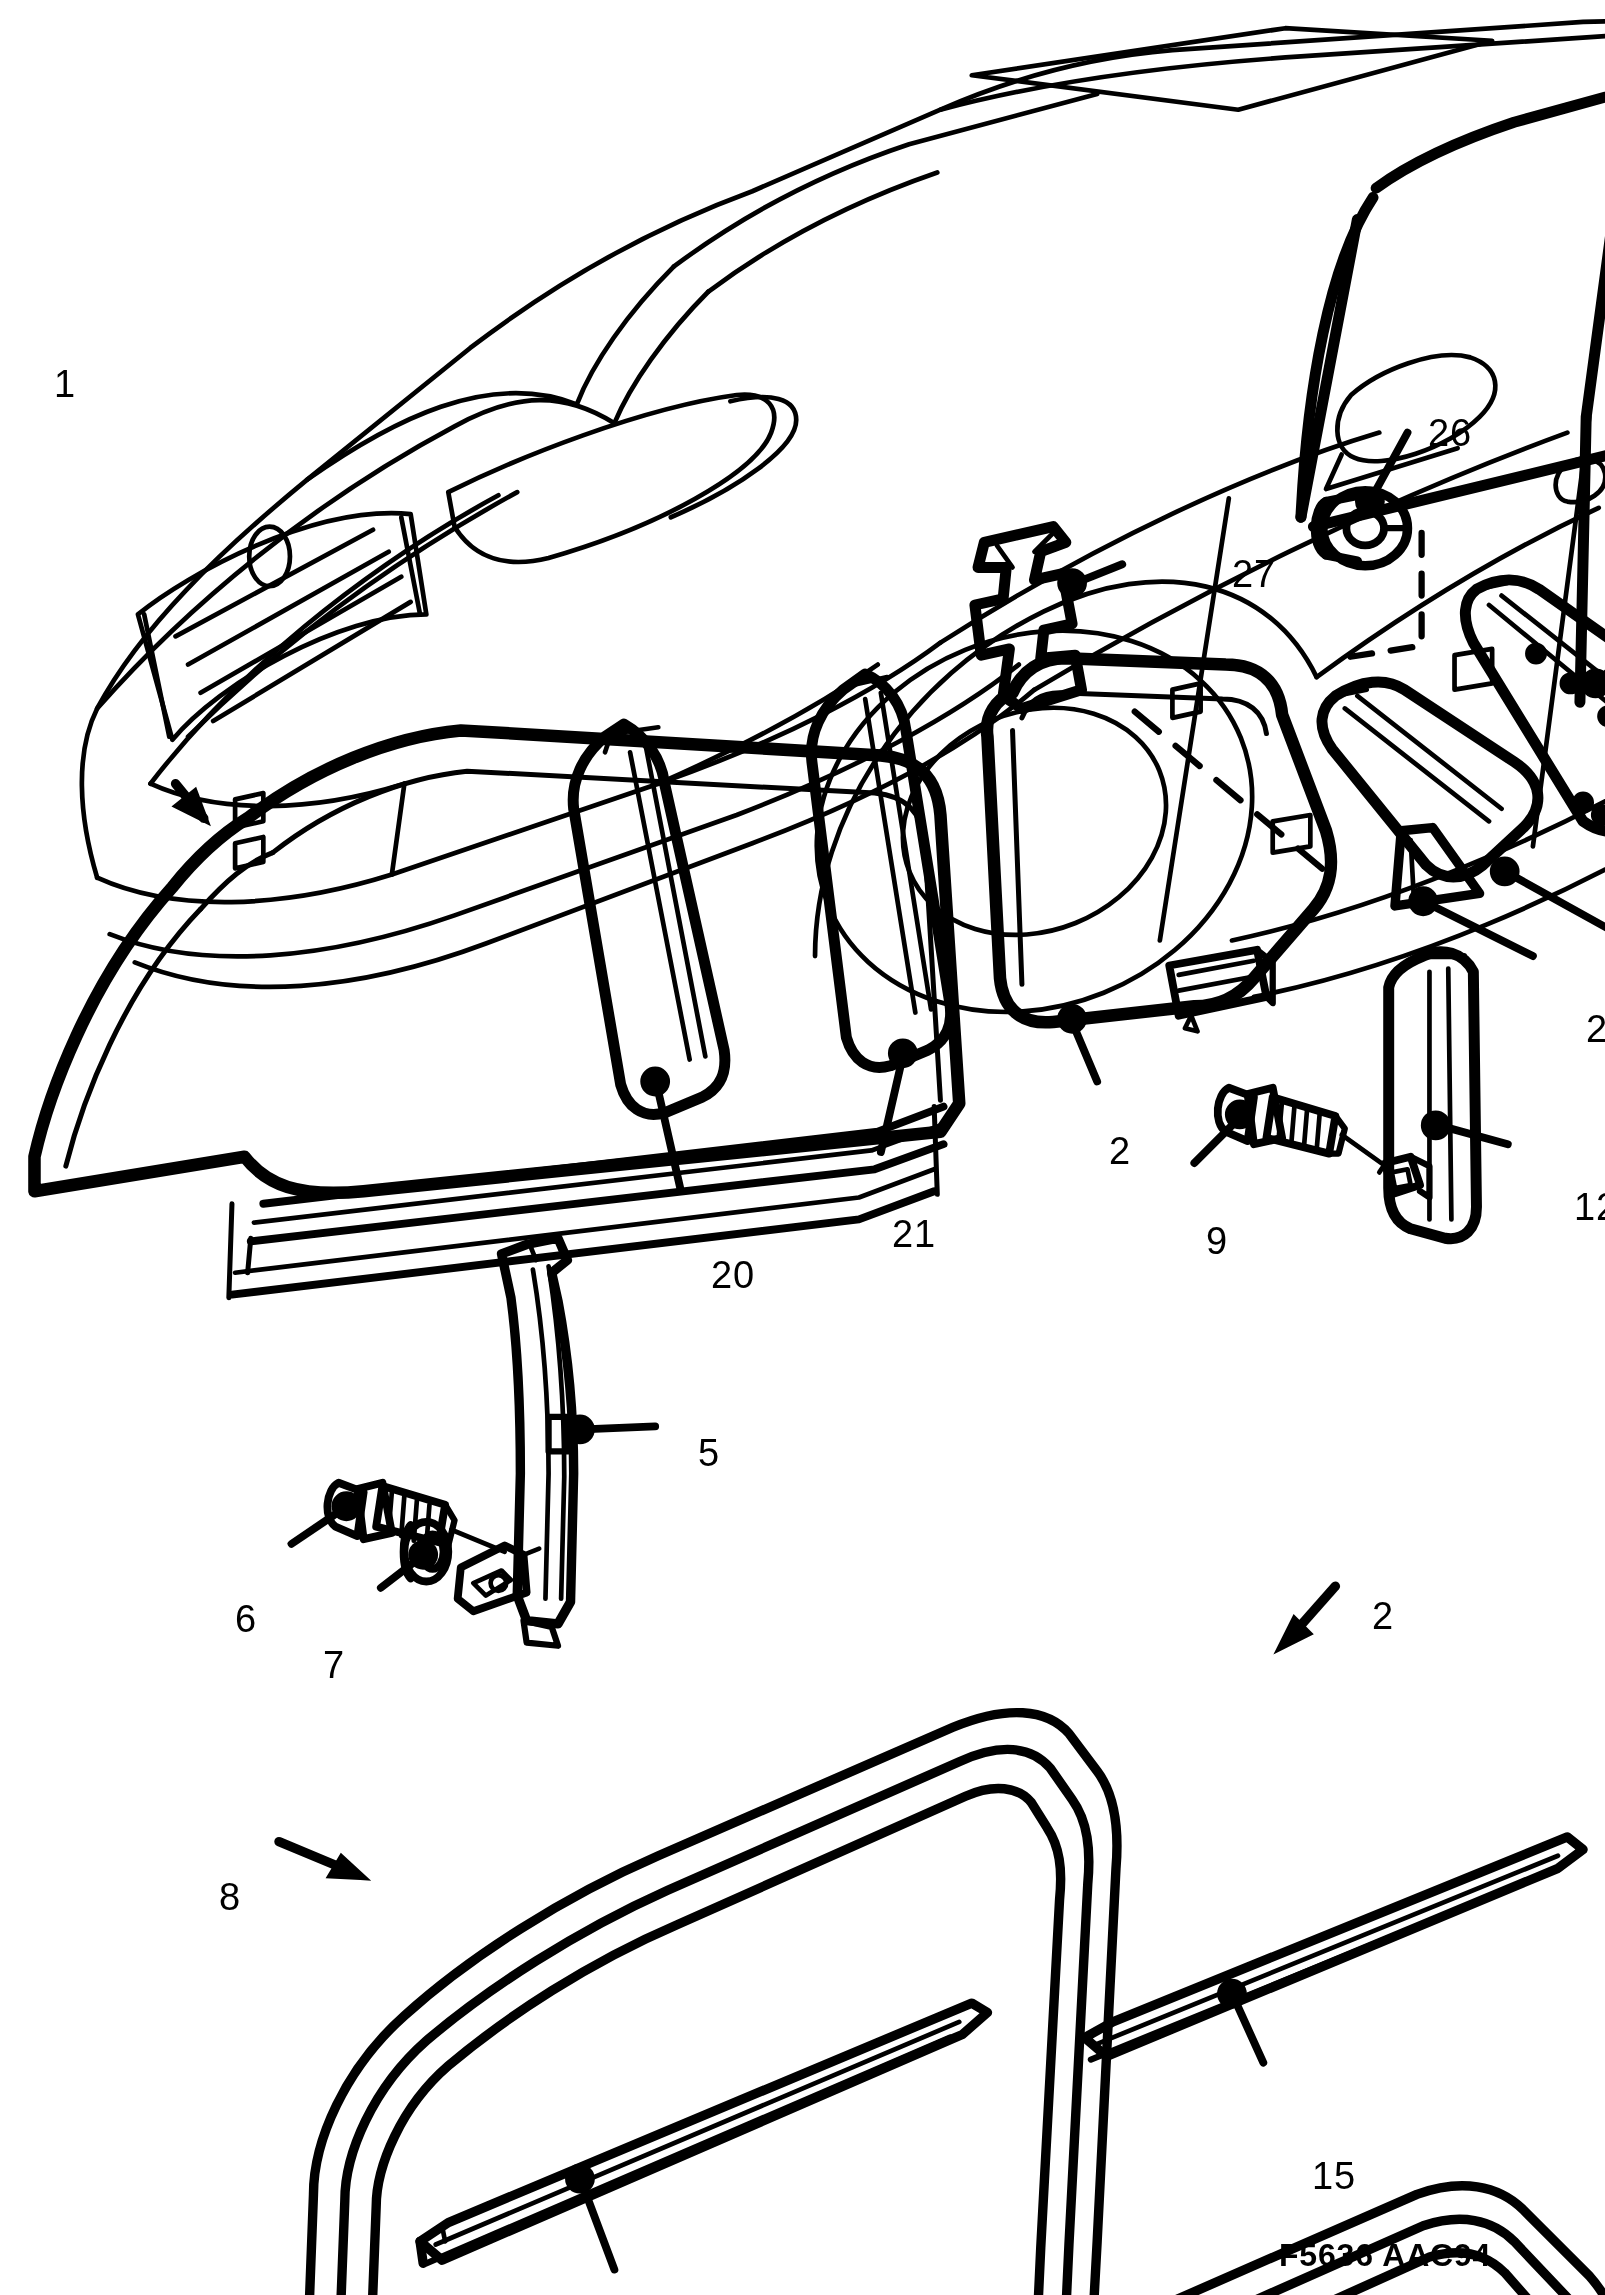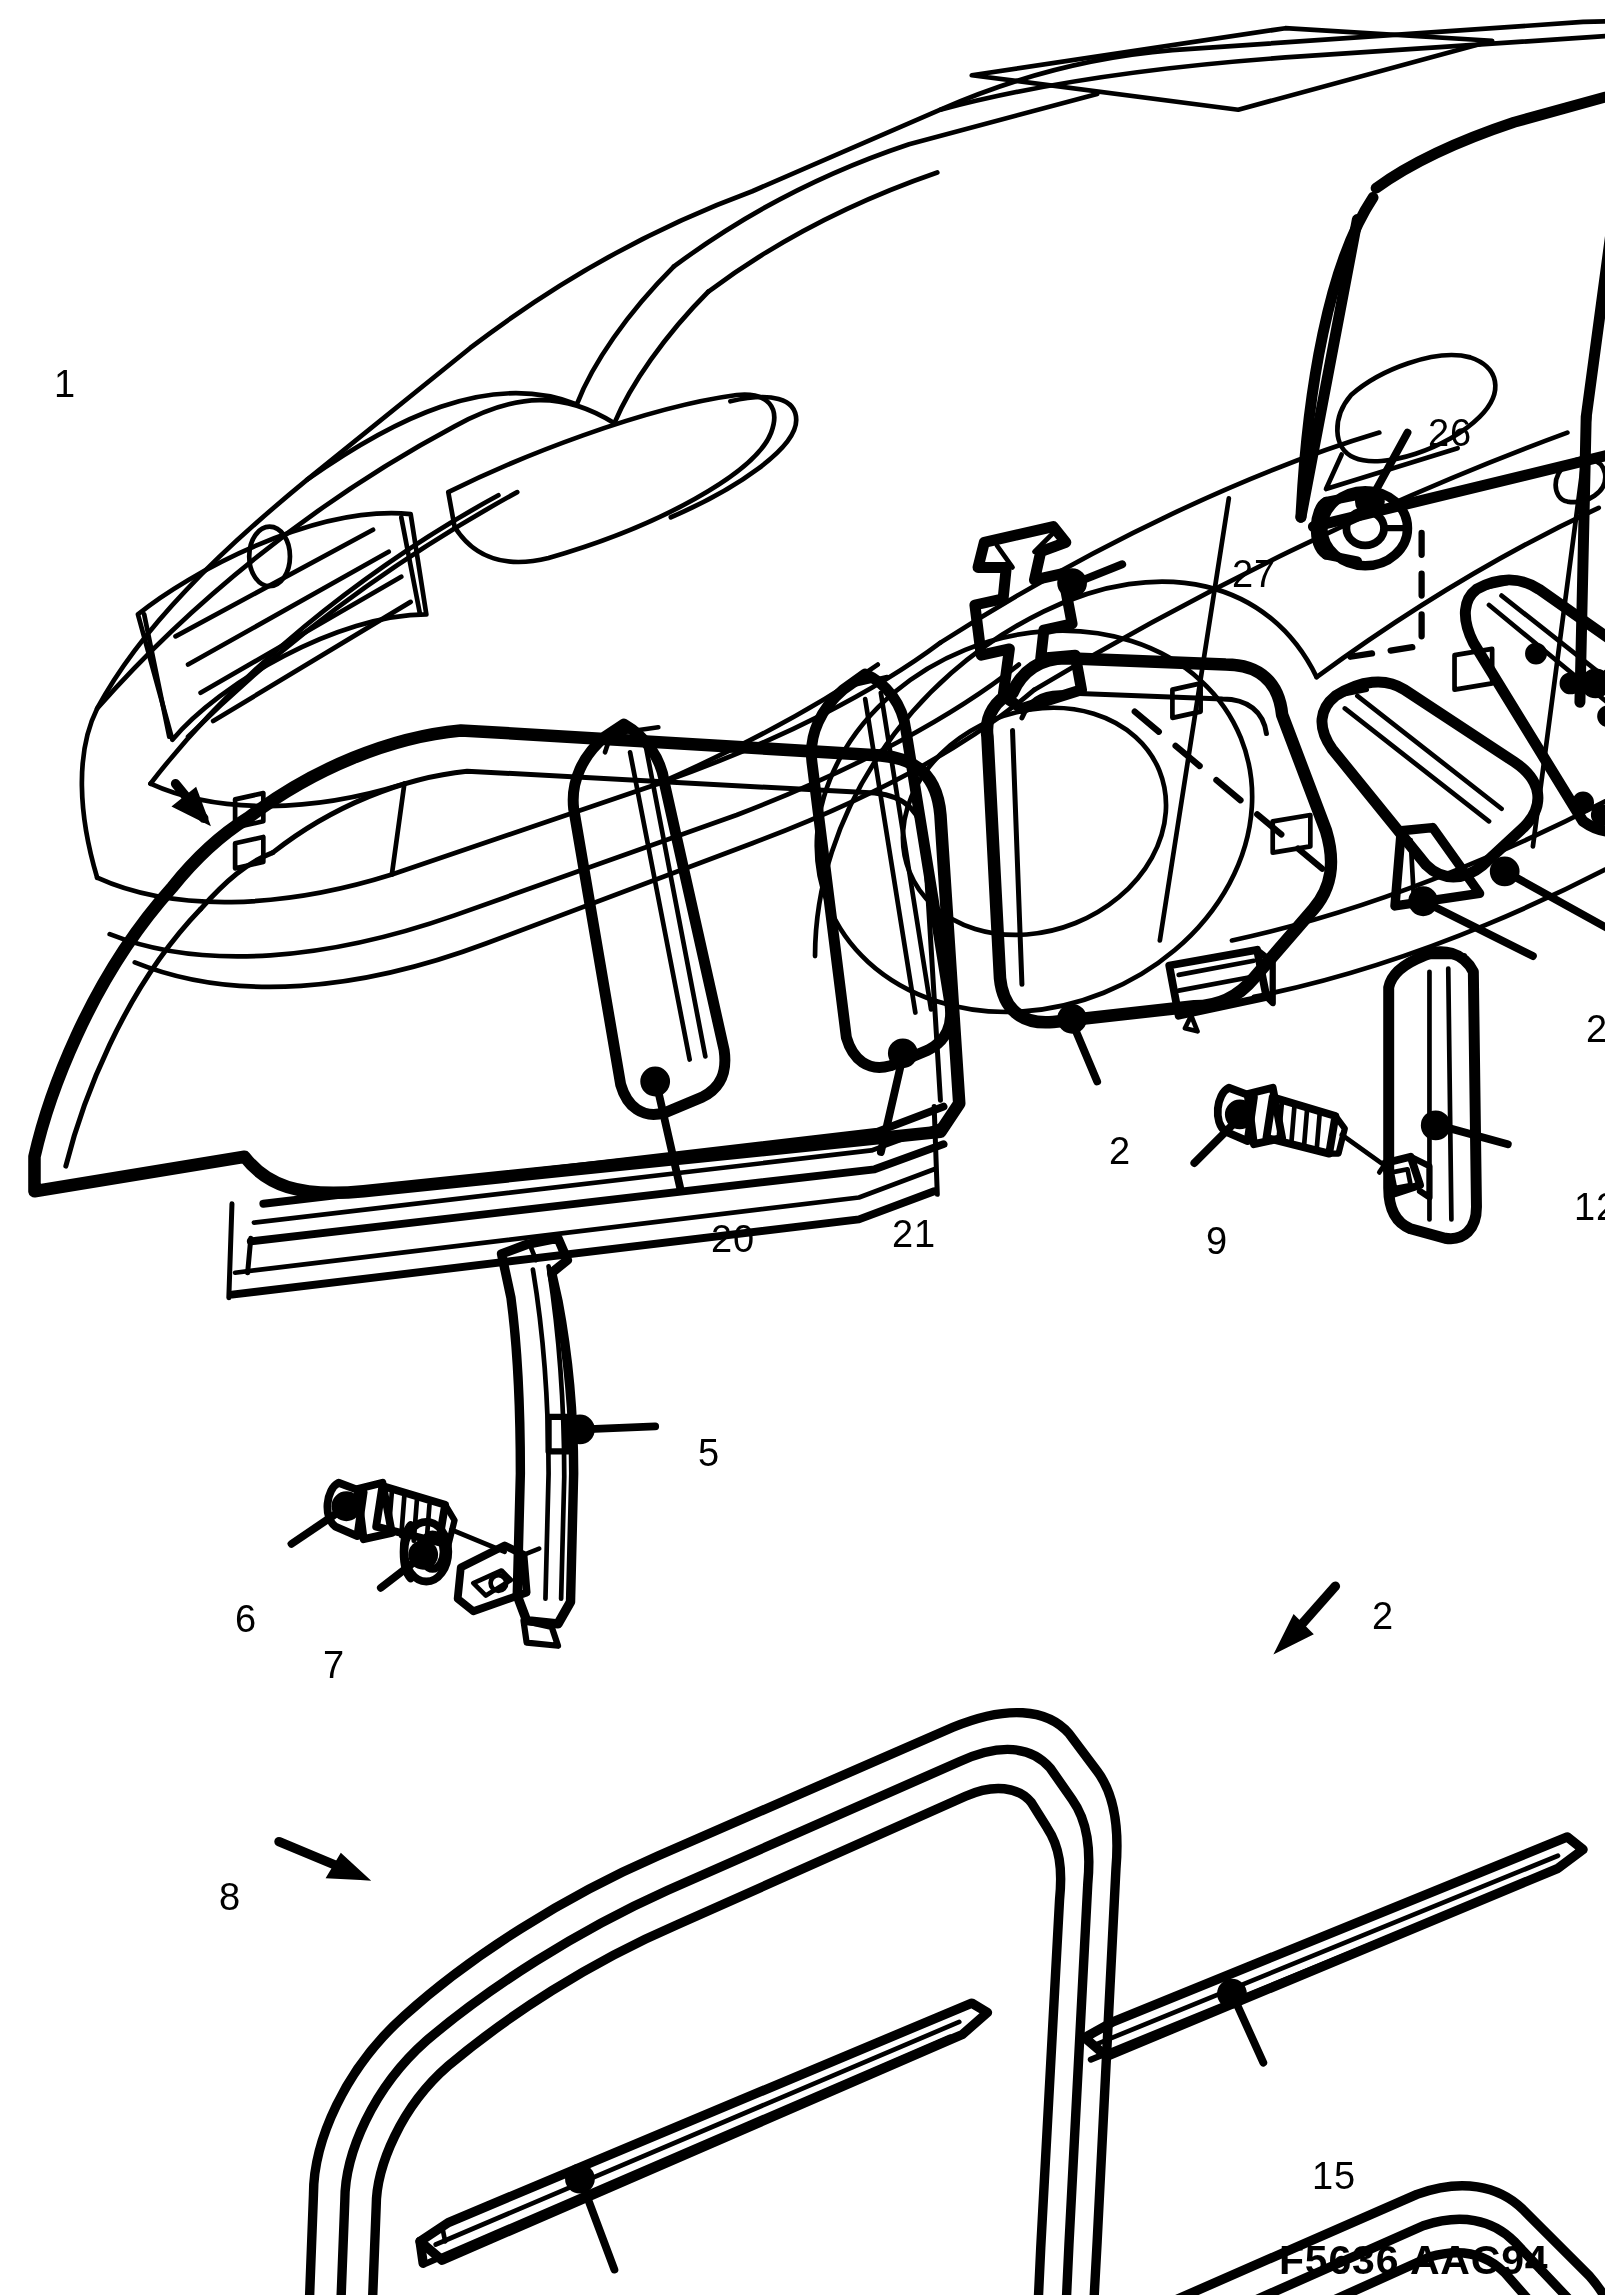--- a/index.html
+++ b/index.html
@@ -2,21 +2,21 @@
 <html style="font-size:13px"><head>
 <meta charset="utf-8">
 <style>
   html,body{margin:0;padding:0;background:#ffffff;}
   body{width:1605px;height:2295px;position:relative;overflow:hidden;
        font-family:"Liberation Sans","DejaVu Sans",sans-serif;color:#000;}
   #stage{position:absolute;left:0;top:0;width:1605px;height:2295px;}
   svg{position:absolute;left:0;top:0;width:1605px;height:2295px;}
   .num{position:absolute;font-size:38px;font-weight:400;letter-spacing:0.8px;
        line-height:1;white-space:nowrap;font-family:"Liberation Sans","DejaVu Sans",sans-serif;}
-  .figcode{position:absolute;font-size:41px;font-weight:bold;letter-spacing:0.8px;
+  .figcode{position:absolute;font-size:32px;font-weight:bold;letter-spacing:0.8px;
        white-space:nowrap;font-family:"Liberation Sans","DejaVu Sans",sans-serif;}
 </style>
 </head>
 <body>
 
 <div id="stage">
 
 <svg viewBox="0 0 1024 1464" xmlns="http://www.w3.org/2000/svg" preserveAspectRatio="xMinYMin meet" style="width: 1605px; height: 2295px;">
   <g fill="none" stroke="#000" stroke-width="3.2" stroke-linecap="round" stroke-linejoin="round">
 
@@ -405,21 +405,21 @@
 <div class="num" style="left:1109px;top:1132px;">2</div>
 <div class="num" style="left:698px; top:1434px;">5</div>
 <div class="num" style="left:235px; top:1600px;">6</div>
 <div class="num" style="left:323px; top:1646px;">7</div>
 <div class="num" style="left:219px; top:1878px;">8</div>
 
 <div class="num" style="left:1574px;top:1188px;">12</div>
 <div class="num" style="left:1206px;top:1222px;">9</div>
 <div class="num" style="left:1372px;top:1597px;">2</div>
 <div class="num" style="left:1312px;top:2157px;">15</div>
-<div class="num" style="left:711px; top:1220px;">20</div>
+<div class="num" style="left:711px; top:1256px;">20</div>
 <div class="num" style="left:892px;top:1215px;text-align:center;">21</div>
 
 <div class="num" style="left:1586px;top:1010px;">23</div>
 
 <div class="num" style="left:1428px;top:414px;">26</div>
 <div class="num" style="left:1232px;top:555px;">27</div>
 
 <div class="figcode" style="left:1279px; top:2237px;">F5636 AAC94</div>
 
 </div>

